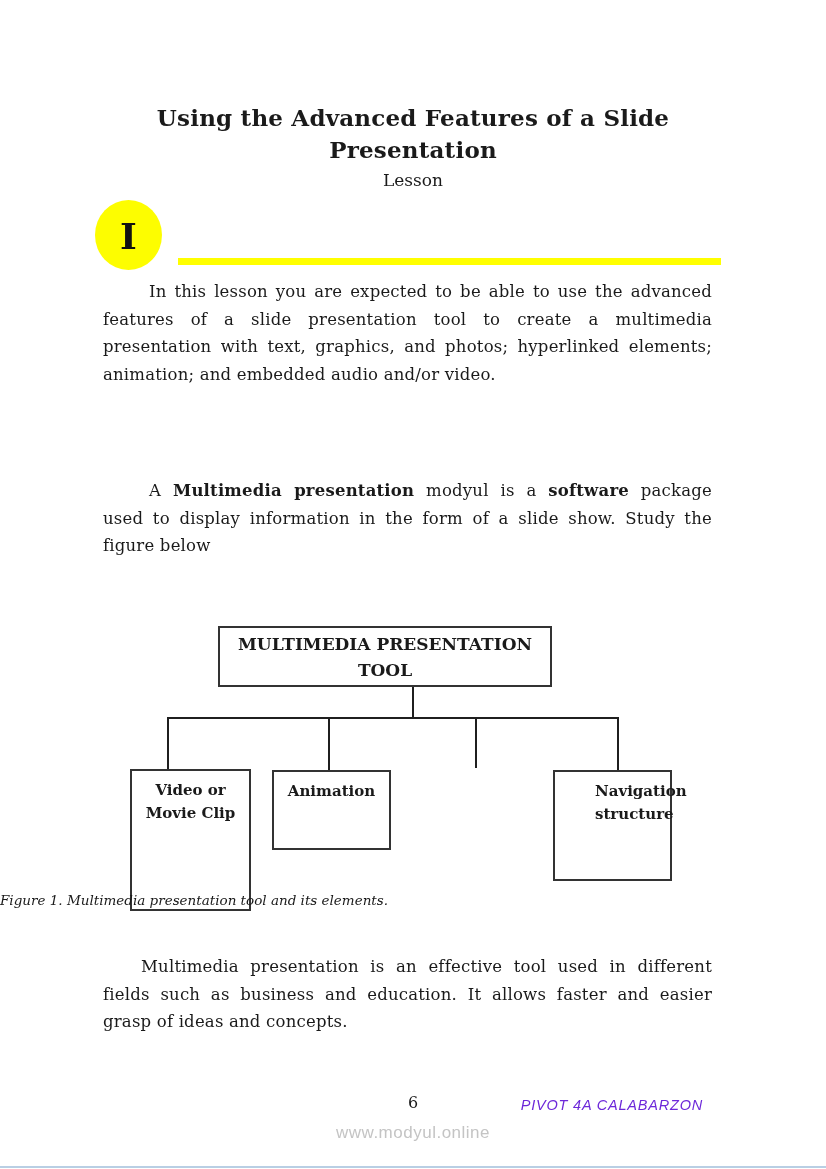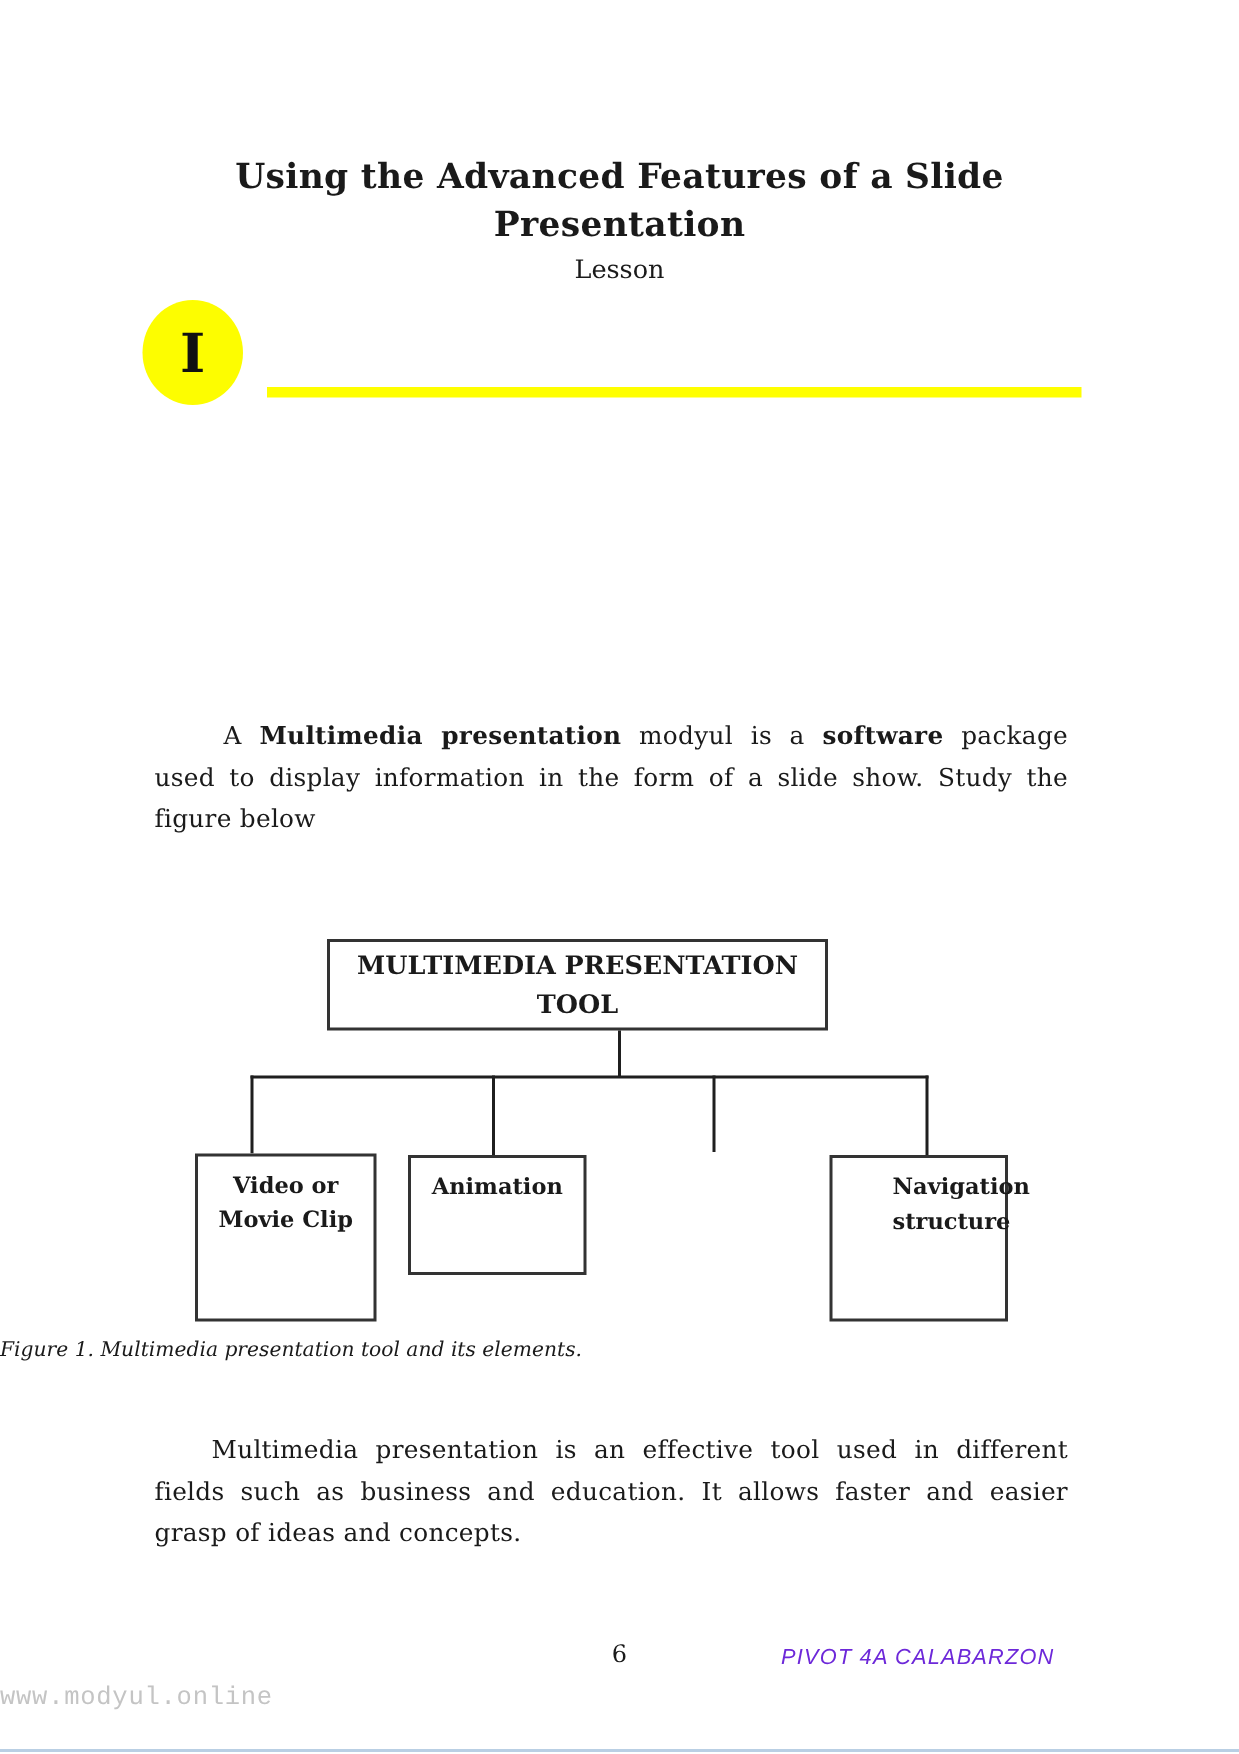--- a/index.html
+++ b/index.html
@@ -76,21 +76,21 @@
     left: 218px; top: 626px;
     width: 334px; height: 61px;
     font-size: 17px; line-height: 26px;
     display: flex; align-items: center; justify-content: center;
   }
   .dg-child {
     font-size: 15px;
     line-height: 23px;
     padding-top: 8px;
   }
-  .dg-child-1 { left: 130px; top: 769px; width: 121px; height: 112px; }
+  .dg-child-1 { left: 130px; top: 769px; width: 121px; height: 142px; }
   .dg-child-2 { left: 272px; top: 770px; width: 119px; height: 80px; }
   .dg-child-3 { left: 407px; top: 768px; width: 127px; height: 113px; }
   .dg-child-4 { left: 553px; top: 770px; width: 119px; height: 111px; padding-left: 40px; }
 
   .conn { position: absolute; background: #1f1f1f; }
   .conn-root  { left: 412px; top: 687px; width: 2px;  height: 31px; }
   .conn-hbar  { left: 167px; top: 717px; width: 452px; height: 2px; }
   .conn-s1    { left: 167px; top: 717px; width: 2px;  height: 52px; }
   .conn-s2    { left: 328px; top: 717px; width: 2px;  height: 53px; }
   .conn-s3    { left: 475px; top: 717px; width: 2px;  height: 51px; }
@@ -112,21 +112,22 @@
     color: #6d28d9;
     margin-top: 24px;
   }
   .page-number {
     top: 1093px; left: 0; right: 0;
     text-align: center;
     font-size: 16px;
   }
   .watermark {
     top: 1123px; left: 0; right: 0;
-    font-family: Liberation Mono, monospace;
+    text-align: center;
+    font-family: Liberation Sans, sans-serif;
     font-size: 17px;
     letter-spacing: 0.5px;
     color: #c4c4c4;
   }
   .bottom-rule {
     left: 0; right: 0; bottom: 1px;
     height: 2px;
     background: #b9cfe4;
   }
 </style>
@@ -140,20 +141,21 @@
   <div class="abs title">
     <div class="title-inner">Using the Advanced Features of a Slide Presentation</div>
   </div>
 
   <div class="abs badge">
     <span class="badge-letter">I</span>
   </div>
 
   <div class="abs accent-rule"></div>
 
+  <p class="abs para para-intro">In this lesson you are expected to be able to use the advanced features of a slide presentation tool to create a multimedia presentation with text, graphics, and photos; hyperlinked elements; animation; and embedded audio and/or video.</p>
 
   <p class="abs para para-def"><span>A </span><b>Multimedia presentation</b><span> modyul is a </span><b>software</b><span> package used to display information in the form of a slide show. Study the figure below</span></p>
 
   <div class="dg-box dg-root">MULTIMEDIA PRESENTATION
 TOOL</div>
 
   <div class="conn conn-root"></div>
   <div class="conn conn-hbar"></div>
   <div class="conn conn-s1"></div>
   <div class="conn conn-s2"></div>

